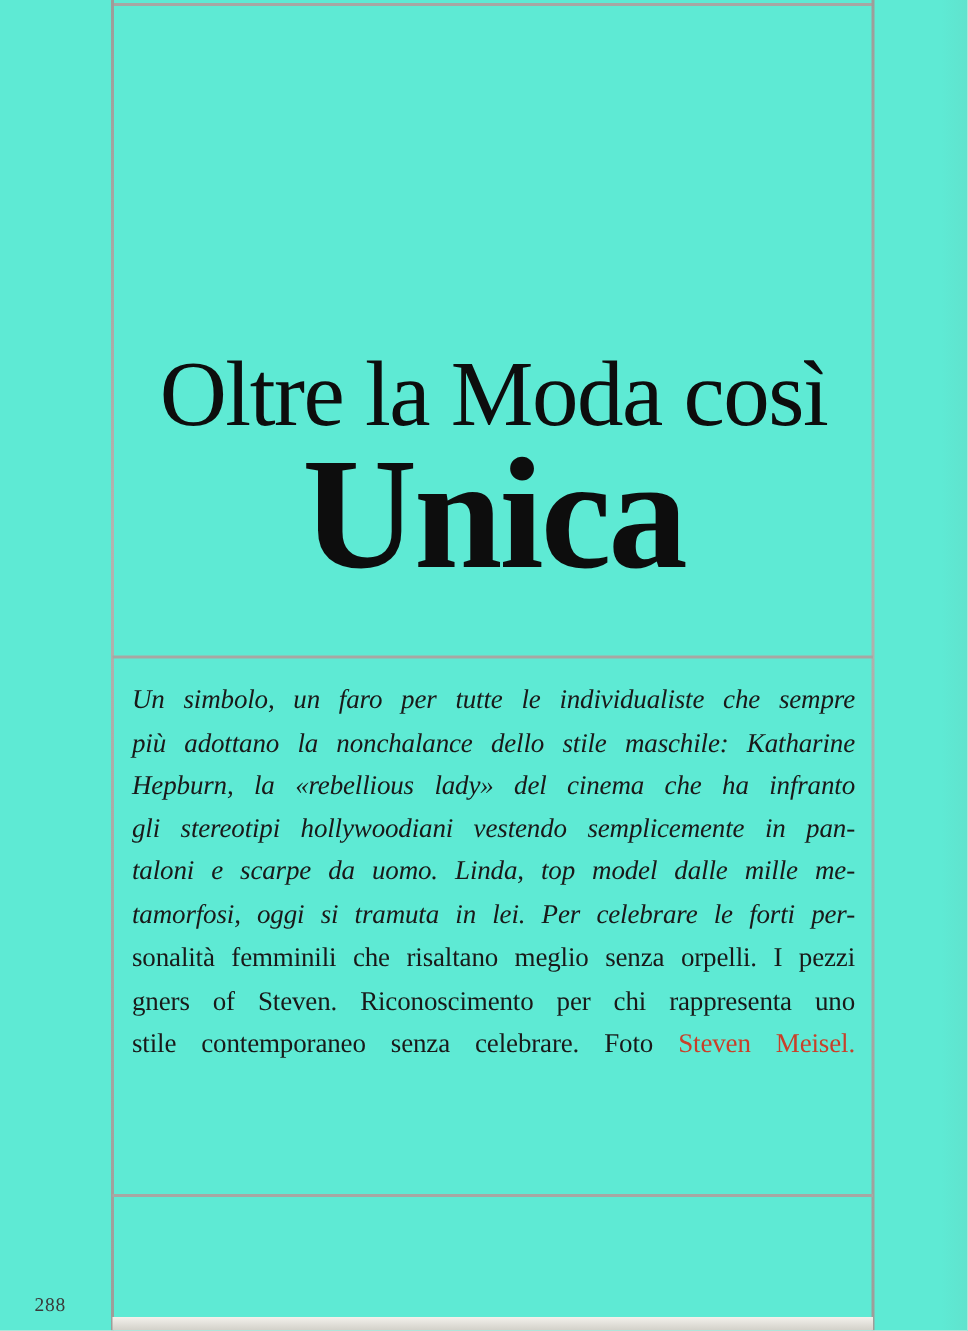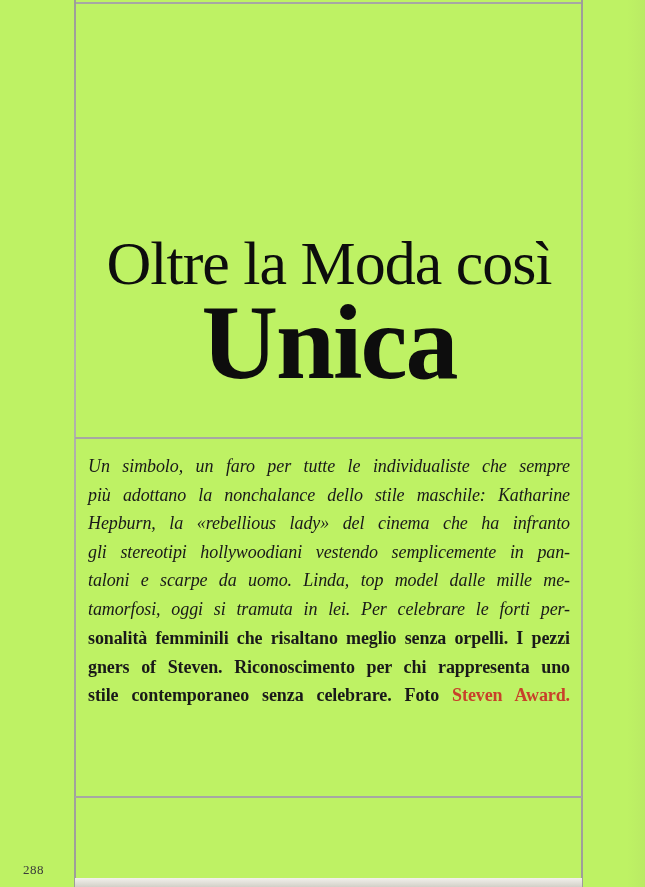--- a/index.html
+++ b/index.html
@@ -5,21 +5,21 @@
   html, body {
     margin: 0;
     padding: 0;
     background: #e8e6e1;
     font-family: "Liberation Serif", "DejaVu Serif", serif;
   }
   .page {
     position: relative;
     width: 645px;
     height: 887px;
-    background: #bef264;
+    background: #5eead4;
     overflow: hidden;
     color: #1c1c1c;
   }
   
   .vrule {
     position: absolute;
     top: 0;
     width: 2px;
     height: 887px;
     background: linear-gradient(to bottom, #9d9d99, #b3b3af 40%, #9d9d99);
@@ -64,21 +64,21 @@
   .body-block {
     position: absolute;
     left: 88px;
     width: 482px;
     font-size: 18px;
     line-height: 28.6px;
     letter-spacing: -0.1px;
     color: #191919;
   }
   .para1 { top: 452px; font-style: italic; }
-  .para2 { top: 624px; font-weight: bold; }
+  .para2 { top: 624px; }
   .body-line {
     text-align: justify;
     text-align-last: justify;
     white-space: normal;
   }
   .credit {
     color: #c8402a;
   }
 
   
@@ -130,21 +130,21 @@
     <div class="body-line">più adottano la nonchalance dello stile maschile: Katharine</div>
     <div class="body-line">Hepburn, la «rebellious lady» del cinema che ha infranto</div>
     <div class="body-line">gli stereotipi hollywoodiani vestendo semplicemente in pan-</div>
     <div class="body-line">taloni e scarpe da uomo. Linda, top model dalle mille me-</div>
     <div class="body-line">tamorfosi, oggi si tramuta in lei. Per celebrare le forti per-</div>
   </div>
 
   <div class="body-block para2">
     <div class="body-line">sonalità femminili che risaltano meglio senza orpelli. I pezzi</div>
     <div class="body-line">gners of Steven. Riconoscimento per chi rappresenta uno</div>
-    <div class="body-line"><span>stile contemporaneo senza celebrare. Foto </span><span class="credit">Steven Award</span><span class="credit">.</span></div>
+    <div class="body-line"><span>stile contemporaneo senza celebrare. Foto </span><span class="credit">Steven Meisel</span><span class="credit">.</span></div>
   </div>
 
   <div class="hrule bottom"></div>
 
   <div class="page-number">288</div>
 
   <div class="bottom-edge"></div>
   <div class="right-shade"></div>
 
 </div>

